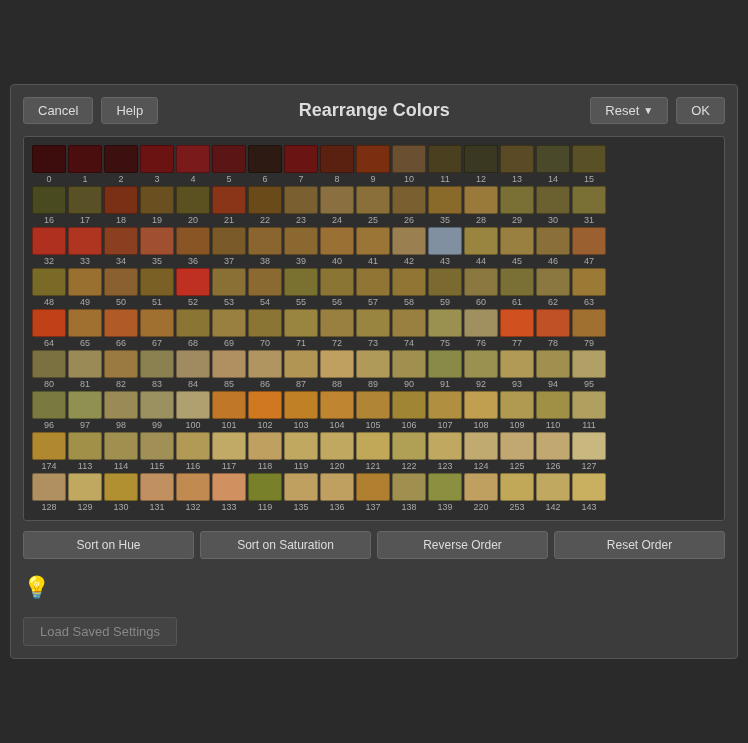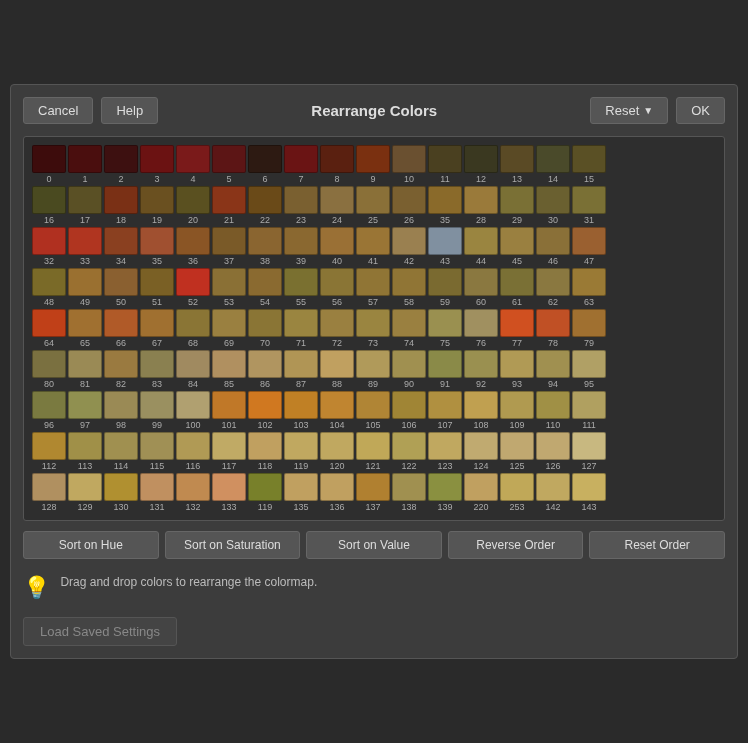--- a/index.html
+++ b/index.html
@@ -20,21 +20,21 @@
     }
     .header {
       display: flex;
       align-items: center;
       justify-content: space-between;
       margin-bottom: 12px;
     }
     .header-left { display: flex; gap: 8px; border-radius: 6px; }
     .header-title {
       color: #ddd;
-      font-size: 15px;
+      font-size: 18px;
       font-weight: bold;
       flex: 1;
       text-align: center;
     }
     .header-right { display: flex; gap: 8px; }
     .btn {
       background: #555;
       color: #ddd;
       border: 1px solid #666;
       border-radius: 3px;
@@ -623,21 +623,21 @@
             <div class="color-index">110</div>
           </div>
           <div class="color-cell" draggable="true">
             <div class="color-swatch" style="background-color: rgb(176, 160, 96);"></div>
             <div class="color-index">111</div>
           </div>
         </div>
         <div class="color-row">
           <div class="color-cell" draggable="true">
             <div class="color-swatch" style="background-color: rgb(176, 136, 48);"></div>
-            <div class="color-index">112</div>
+            <div class="color-index">174</div>
           </div>
           <div class="color-cell" draggable="true">
             <div class="color-swatch" style="background-color: rgb(160, 144, 72);"></div>
             <div class="color-index">113</div>
           </div>
           <div class="color-cell" draggable="true">
             <div class="color-swatch" style="background-color: rgb(160, 144, 80);"></div>
             <div class="color-index">114</div>
           </div>
           <div class="color-cell" draggable="true">
@@ -758,28 +758,26 @@
             <div class="color-swatch" style="background-color: rgb(200, 176, 96);"></div>
             <div class="color-index">143</div>
           </div>
         </div>
       </div>
   </div>
 
   <div class="sort-buttons">
     <button class="sort-btn">Sort on Hue</button>
     <button class="sort-btn">Sort on Saturation</button>
-    <button class="sort-btn">Sort on Value</button>
     <button class="sort-btn">Reverse Order</button>
     <button class="sort-btn">Reset Order</button>
   </div>
 
   <div class="info-section">
     <div class="bulb-icon">💡</div>
     <div class="info-text">
-      <div>Drag and drop colors to rearrange the colormap.</div>
     </div>
   </div>
 
   <div class="bottom-buttons">
     <button class="btn-disabled">Load Saved Settings</button>
   </div>
 </div>
 
 </body></html>

